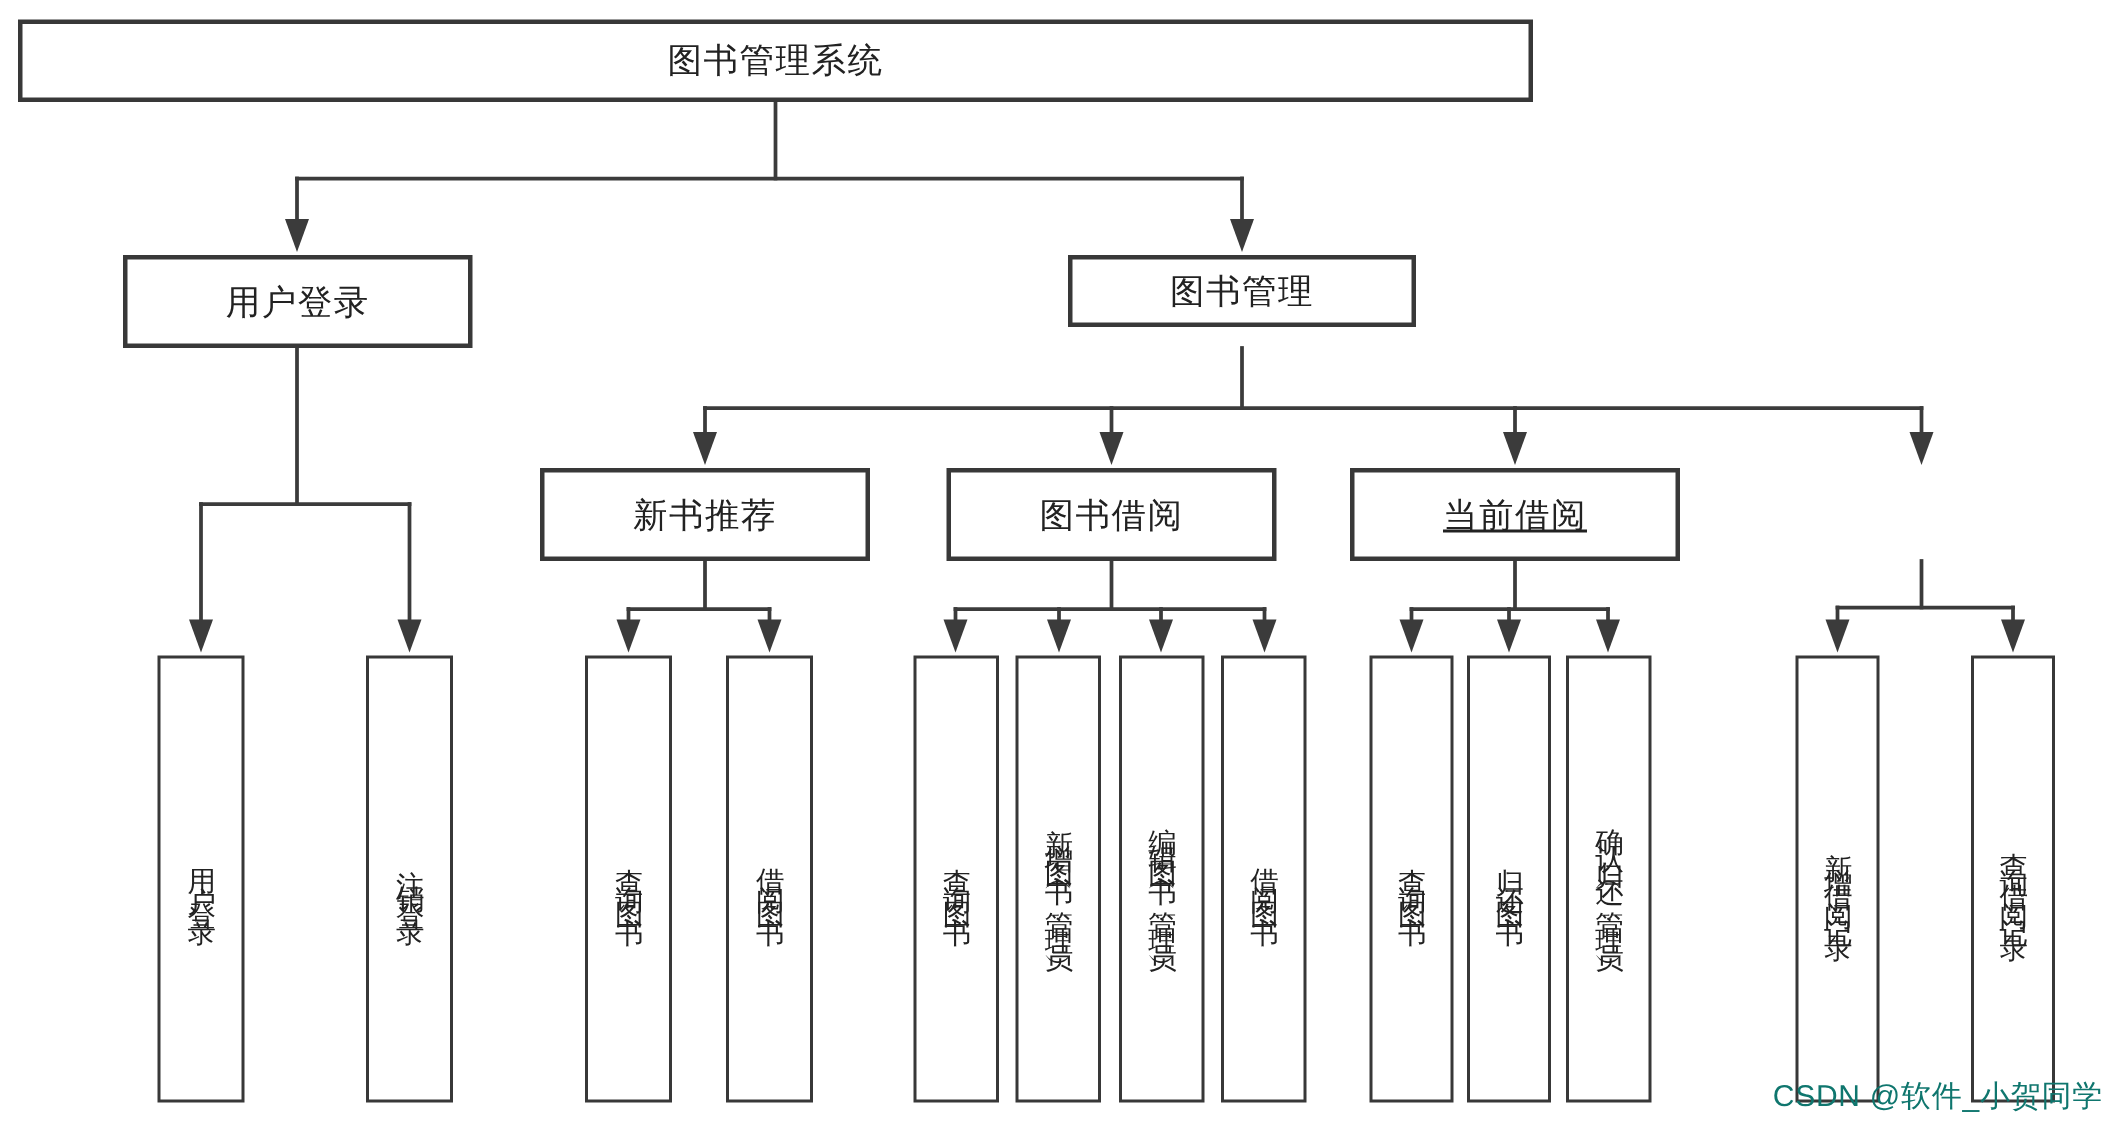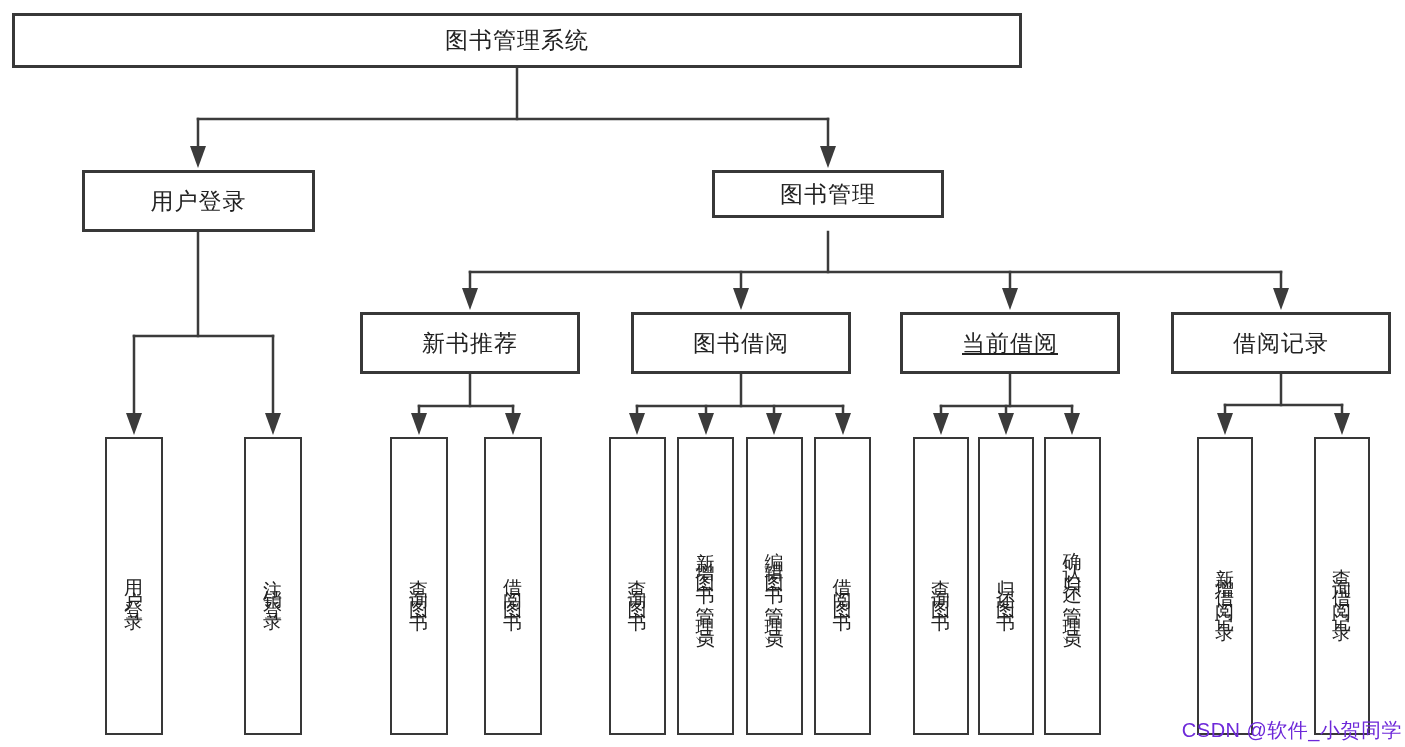--- a/index.html
+++ b/index.html
@@ -52,21 +52,21 @@
     font-size: 19px;
     letter-spacing: 11px;
     line-height: 1;
     white-space: nowrap;
   }
   .watermark {
     position: absolute;
     right: 3px;
     bottom: 3px;
     font-size: 20px;
-    color: #6d28d9;
+    color: #0f766e;
     letter-spacing: 0.5px;
     z-index: 6;
     white-space: nowrap;
     margin-left: 24px;
   }
 </style>
 </head>
 <body>
 
 <div class="canvas">
@@ -146,23 +146,20 @@
 
   <div class="hbox" style="left:360px; top:312px; width:220px; height:62px;">
     <span>新书推荐</span>
   </div>
   <div class="hbox" style="left:631px; top:312px; width:220px; height:62px;justify-content:center;">
     <span>图书借阅</span>
   </div>
   <div class="hbox" style="left:900px; top:312px; width:220px; height:62px;text-decoration:underline;">
     <span>当前借阅</span>
   </div>
-  <div class="hbox" style="left:1171px; top:312px; width:220px; height:62px;">
-    <span>借阅记录</span>
-  </div>
 
   <div class="vbox" style="left:105px; width:58px;">
     <span class="vtext">用户登录</span>
   </div>
   <div class="vbox" style="left:244px; width:58px;">
     <span class="vtext">注销登录</span>
   </div>
 
   <div class="vbox" style="left:390px; width:58px;">
     <span class="vtext">查询图书</span>

